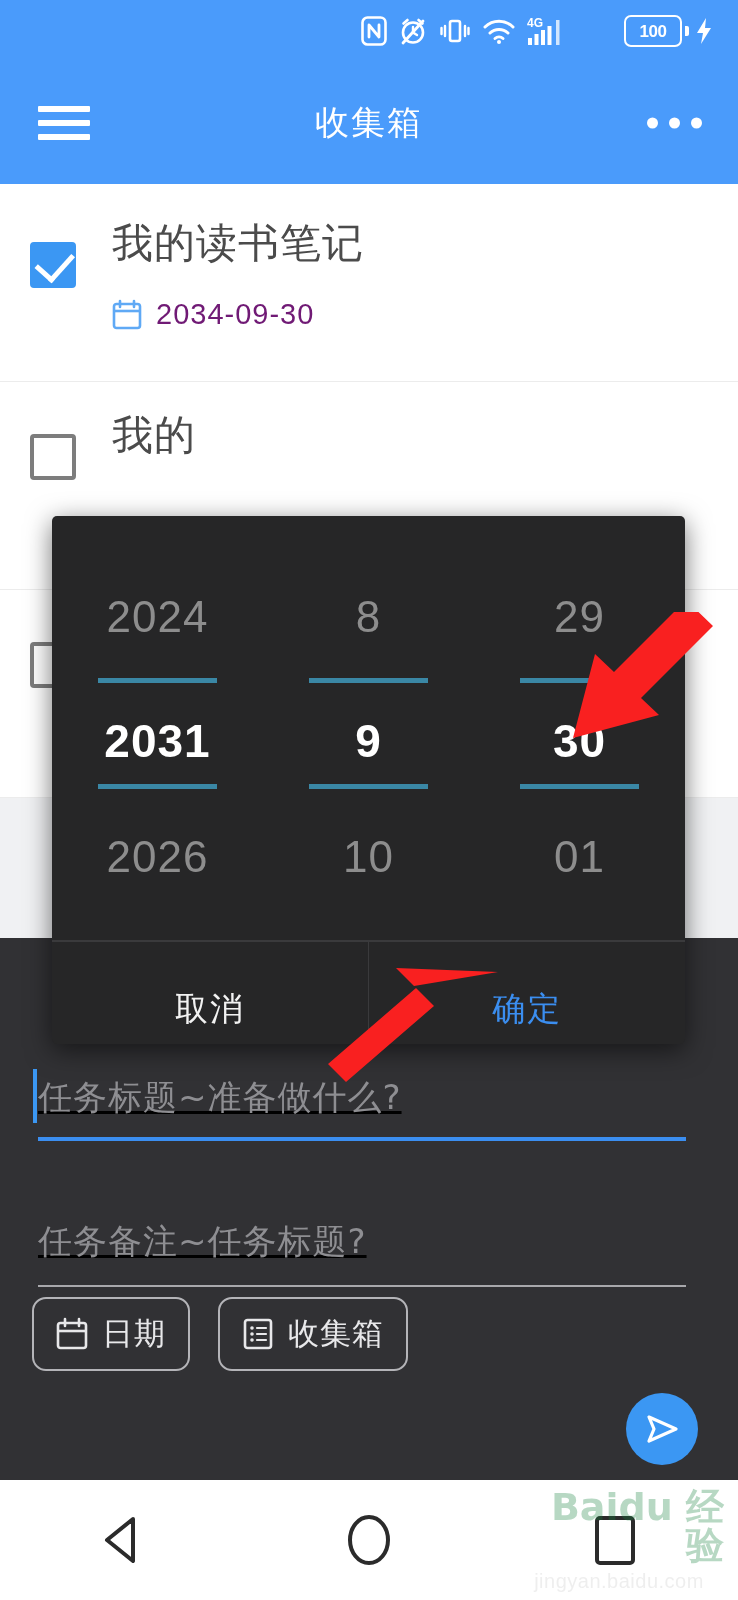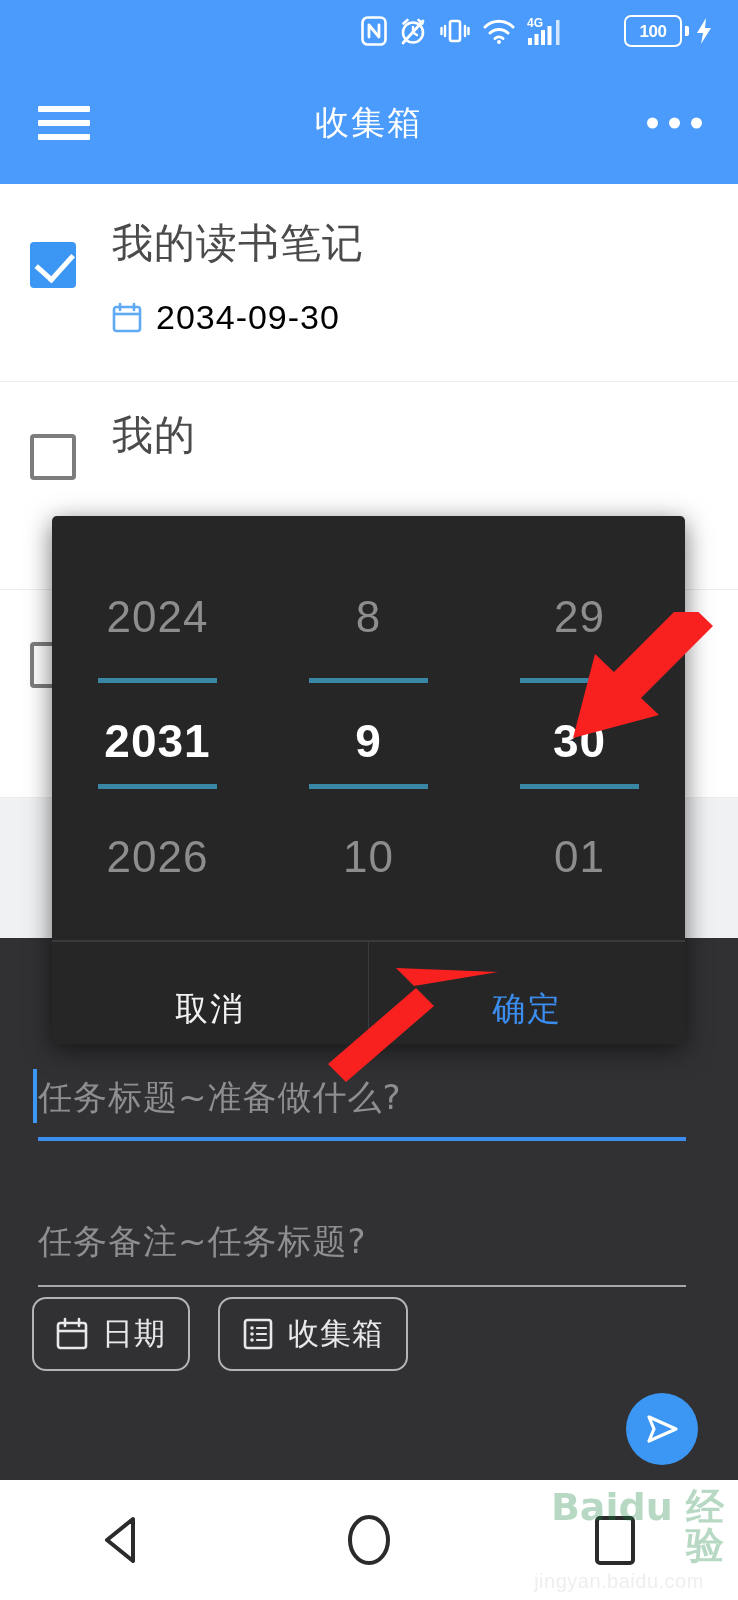--- a/index.html
+++ b/index.html
@@ -96,33 +96,33 @@
     font-family:"DejaVu Sans","Liberation Sans",sans-serif;
   }
   .task.t1 .task-title{top:32px;}
   .task.t2 .task-title{top:26px;}
   .task-date{
     position:absolute;left:112px;top:114px;
     display:flex;align-items:center;gap:14px;
   }
   .cal-ic{display:block;}
   .task-date span{
-    font-size:34px;color:#000000;letter-spacing:1px;
+    font-size:29px;color:#701a75;letter-spacing:1px;
     font-family:"Liberation Sans",sans-serif;
   }
   .greyband{
     position:absolute;left:0;top:798px;width:738px;height:140px;background:#f0f1f3;
   }
 
   
   .sheet{
     position:absolute;left:0;top:938px;width:738px;height:542px;
     background:#313134;
   }
-  .input-wrap{position:absolute;left:38px;top:1075px;width:648px;}
+  .input-wrap{position:absolute;left:38px;top:1075px;width:648px;text-decoration:underline;}
   .field{
     position:relative;
   }
   .field .ph{
     font-size:34px;color:#8e8e92;letter-spacing:1px;white-space:nowrap;
     font-family:"DejaVu Sans","Liberation Sans",sans-serif;
   }
   .field .caret{
     position:absolute;left:-5px;top:-6px;width:4px;height:54px;background:#3b97f3;
   }

